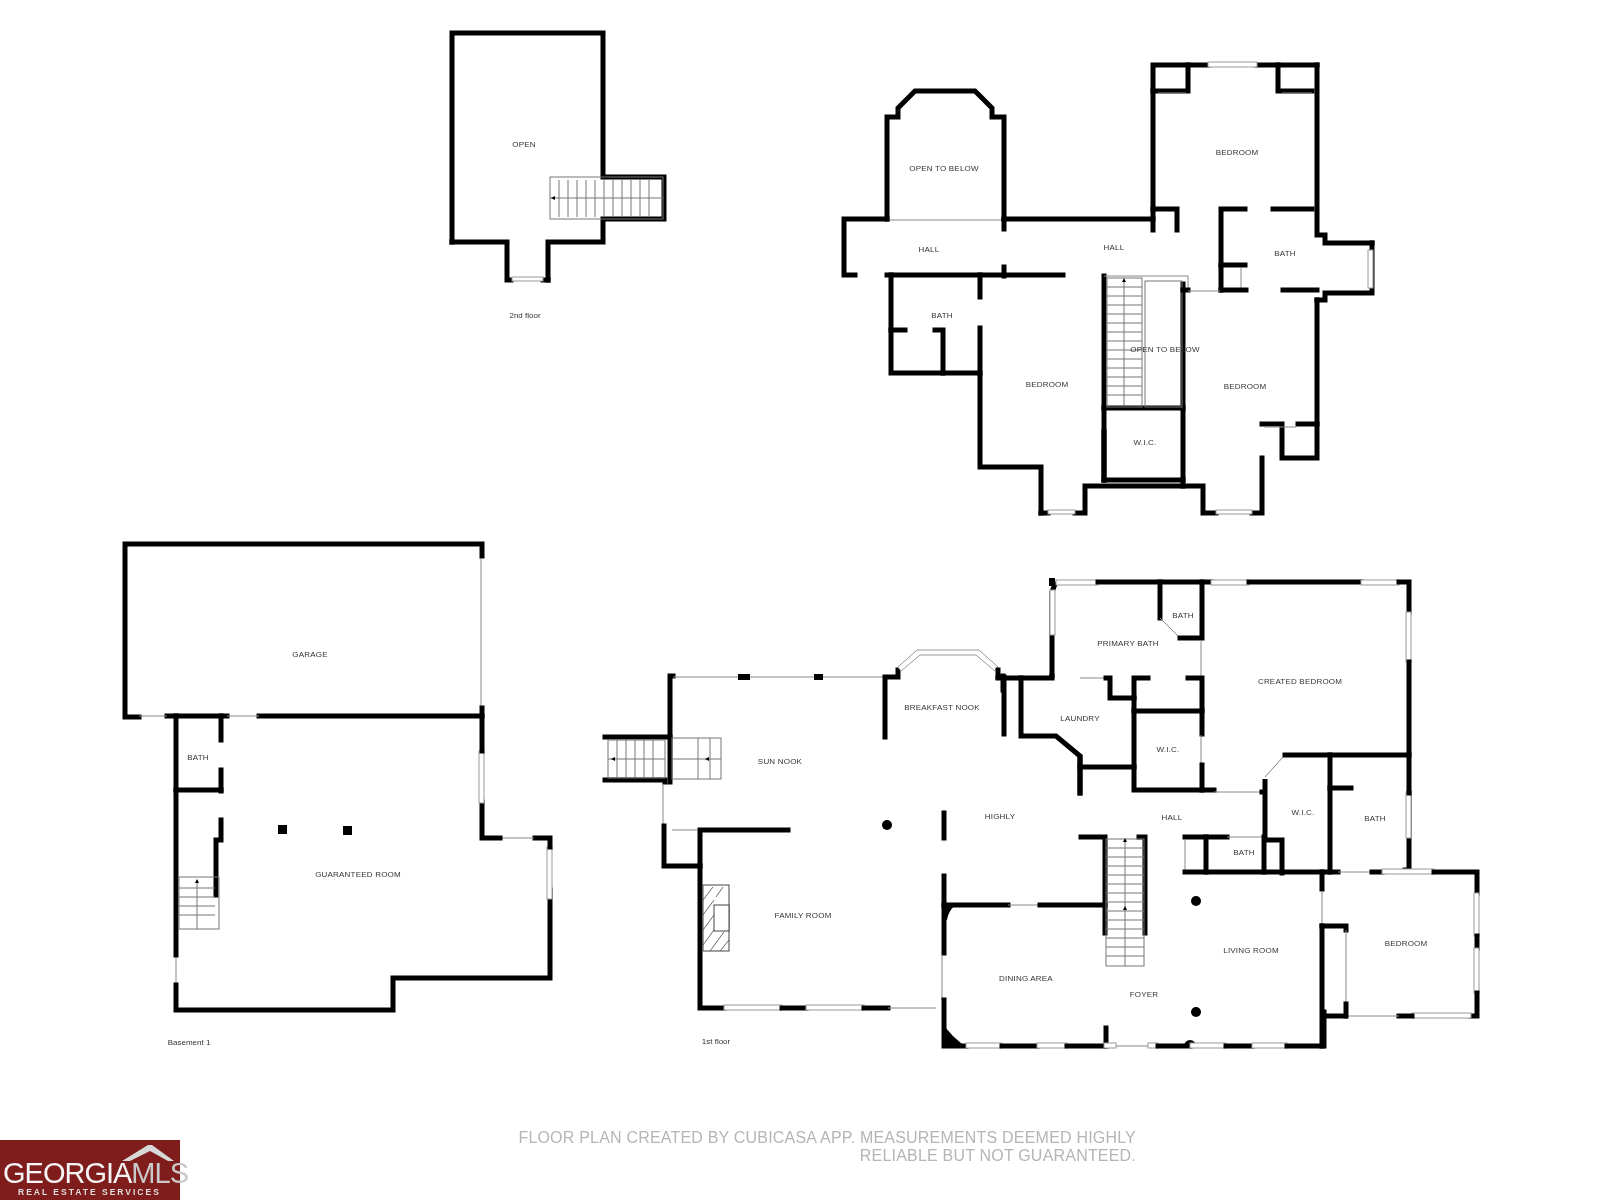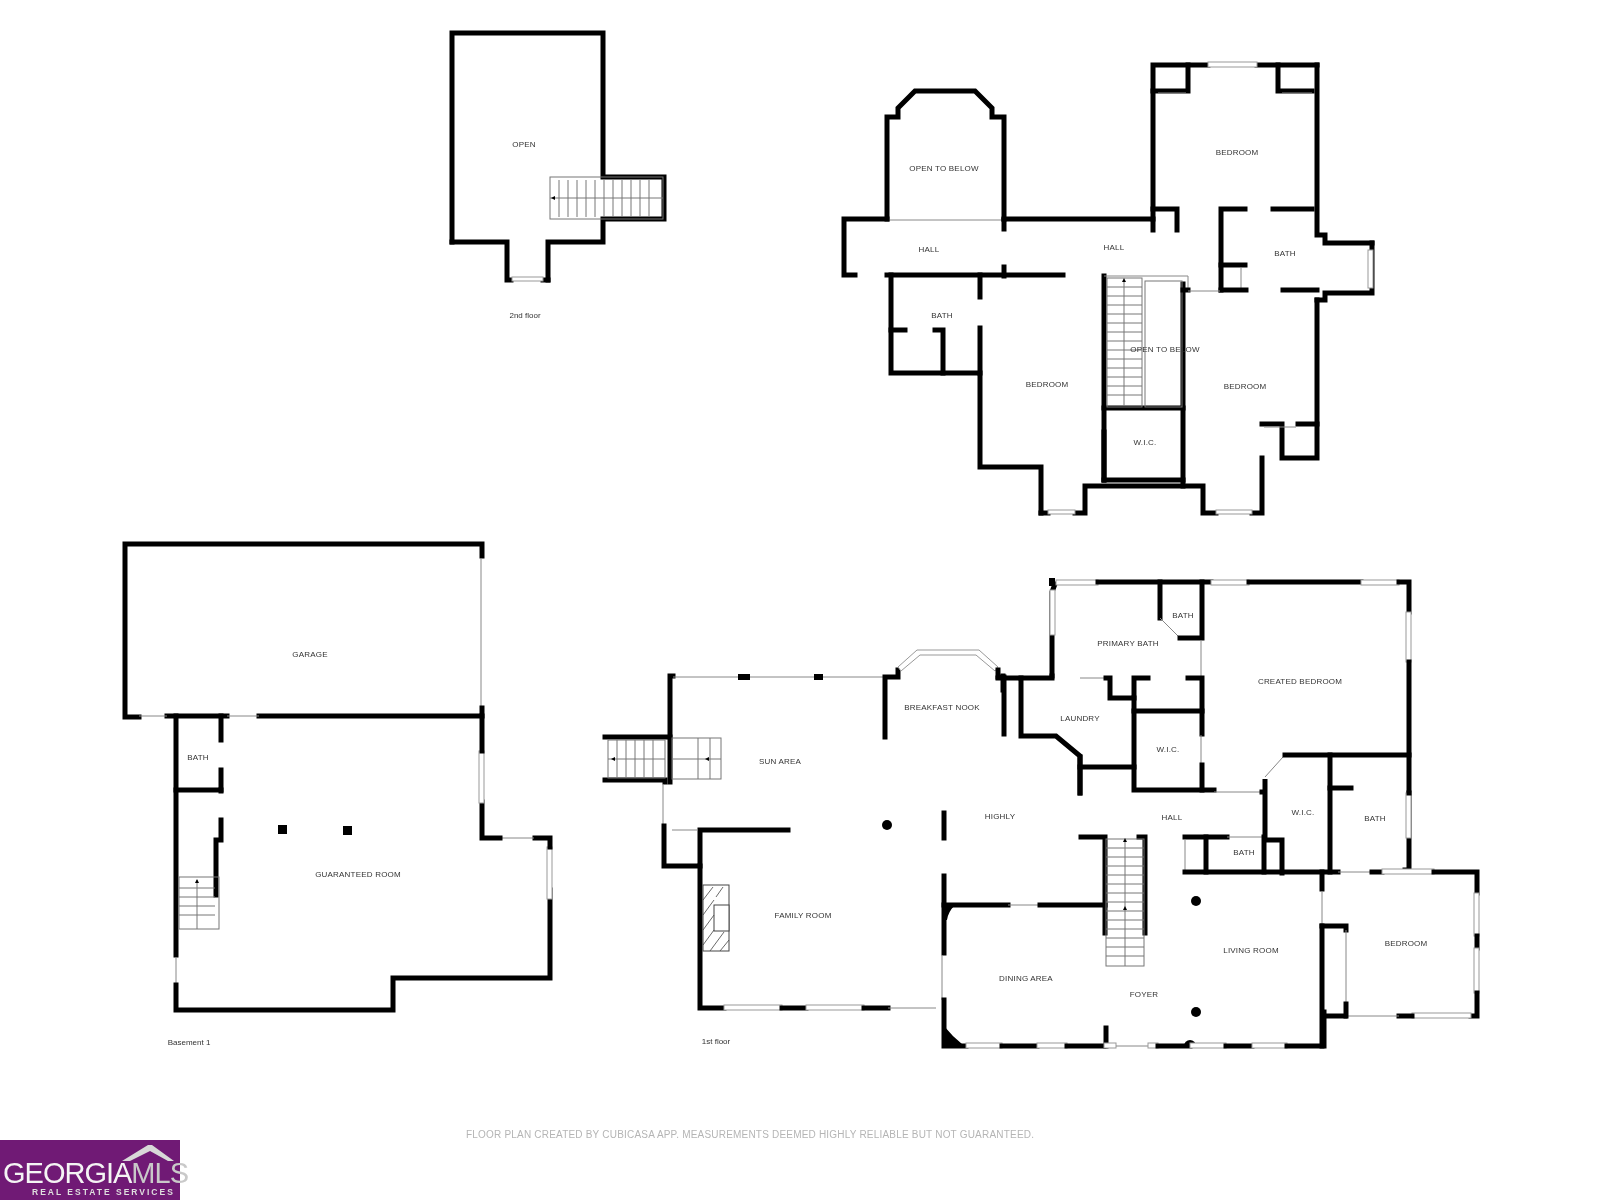--- a/index.html
+++ b/index.html
@@ -12,33 +12,33 @@
   .room-label {
     position: absolute; transform: translate(-50%, -50%);
     font-family: "Liberation Sans", sans-serif; font-size: 8px; color: #333;
     white-space: nowrap; letter-spacing: 0.2px;
   }
   .floor-label {
     position: absolute; transform: translate(-50%, -50%);
     font-family: "Liberation Sans", sans-serif; font-size: 8px; color: #333; white-space: nowrap;
   }
   .footer-note {
-    position: absolute; left: 466px; top: 1129px; width: 670px; text-align: left;
-    font-family: "Liberation Sans", sans-serif; font-size: 10px; color: #b5b5b5; letter-spacing: 0.2px;
+    position: absolute; left: 466px; top: 1129px; width: 670px; text-align: right;
+    font-family: "Liberation Sans", sans-serif; font-size: 16px; color: #b5b5b5; letter-spacing: 0.2px;
   }
   .logo {
-    position: absolute; left: 0; top: 1140px; width: 180px; height: 60px; background: #701a75;
+    position: absolute; left: 0; top: 1140px; width: 180px; height: 60px; background: #7f1d1d;
   }
   .logo-main {
     position: absolute; left: 3px; top: 17px;
     font-family: "Liberation Sans", sans-serif; font-size: 29px; color: #f4f4f4; letter-spacing: -1px;
   }
   .logo-main .mls { color: #c9c9c9; }
   .logo-sub {
-    position: absolute; left: 32px; top: 47px;
+    position: absolute; left: 18px; top: 47px;
     font-family: "Liberation Sans", sans-serif; font-size: 8.5px; color: #dedede; letter-spacing: 2px; font-weight: bold;
   }
   .logo-roof { position: absolute; left: 122px; top: 3px; }
 </style>
 </head>
 <body>
 
 <div id="canvas">
 
 <svg width="1600" height="1200" viewBox="0 0 1600 1200">
@@ -373,21 +373,21 @@
 <span class="room-label" style="left:310px;top:654px">GARAGE</span>
 <span class="room-label" style="left:198px;top:757px">BATH</span>
 <span class="room-label" style="left:358px;top:874px">GUARANTEED ROOM</span>
 <span class="floor-label" style="left:189px;top:1042px">Basement 1</span>
 
 <span class="room-label" style="left:1183px;top:615px">BATH</span>
 <span class="room-label" style="left:1128px;top:643px">PRIMARY BATH</span>
 <span class="room-label" style="left:1300px;top:681px">CREATED BEDROOM</span>
 <span class="room-label" style="left:942px;top:707px">BREAKFAST NOOK</span>
 <span class="room-label" style="left:1080px;top:718px">LAUNDRY</span>
-<span class="room-label" style="left:780px;top:761px">SUN AREA</span>
+<span class="room-label" style="left:780px;top:761px">SUN NOOK</span>
 <span class="room-label" style="left:1168px;top:749px">W.I.C.</span>
 <span class="room-label" style="left:1000px;top:816px">HIGHLY</span>
 <span class="room-label" style="left:1172px;top:817px">HALL</span>
 <span class="room-label" style="left:1303px;top:812px">W.I.C.</span>
 <span class="room-label" style="left:1375px;top:818px">BATH</span>
 <span class="room-label" style="left:1244px;top:852px">BATH</span>
 <span class="room-label" style="left:803px;top:915px">FAMILY ROOM</span>
 <span class="room-label" style="left:1406px;top:943px">BEDROOM</span>
 <span class="room-label" style="left:1251px;top:950px">LIVING ROOM</span>
 <span class="room-label" style="left:1026px;top:978px">DINING AREA</span>

